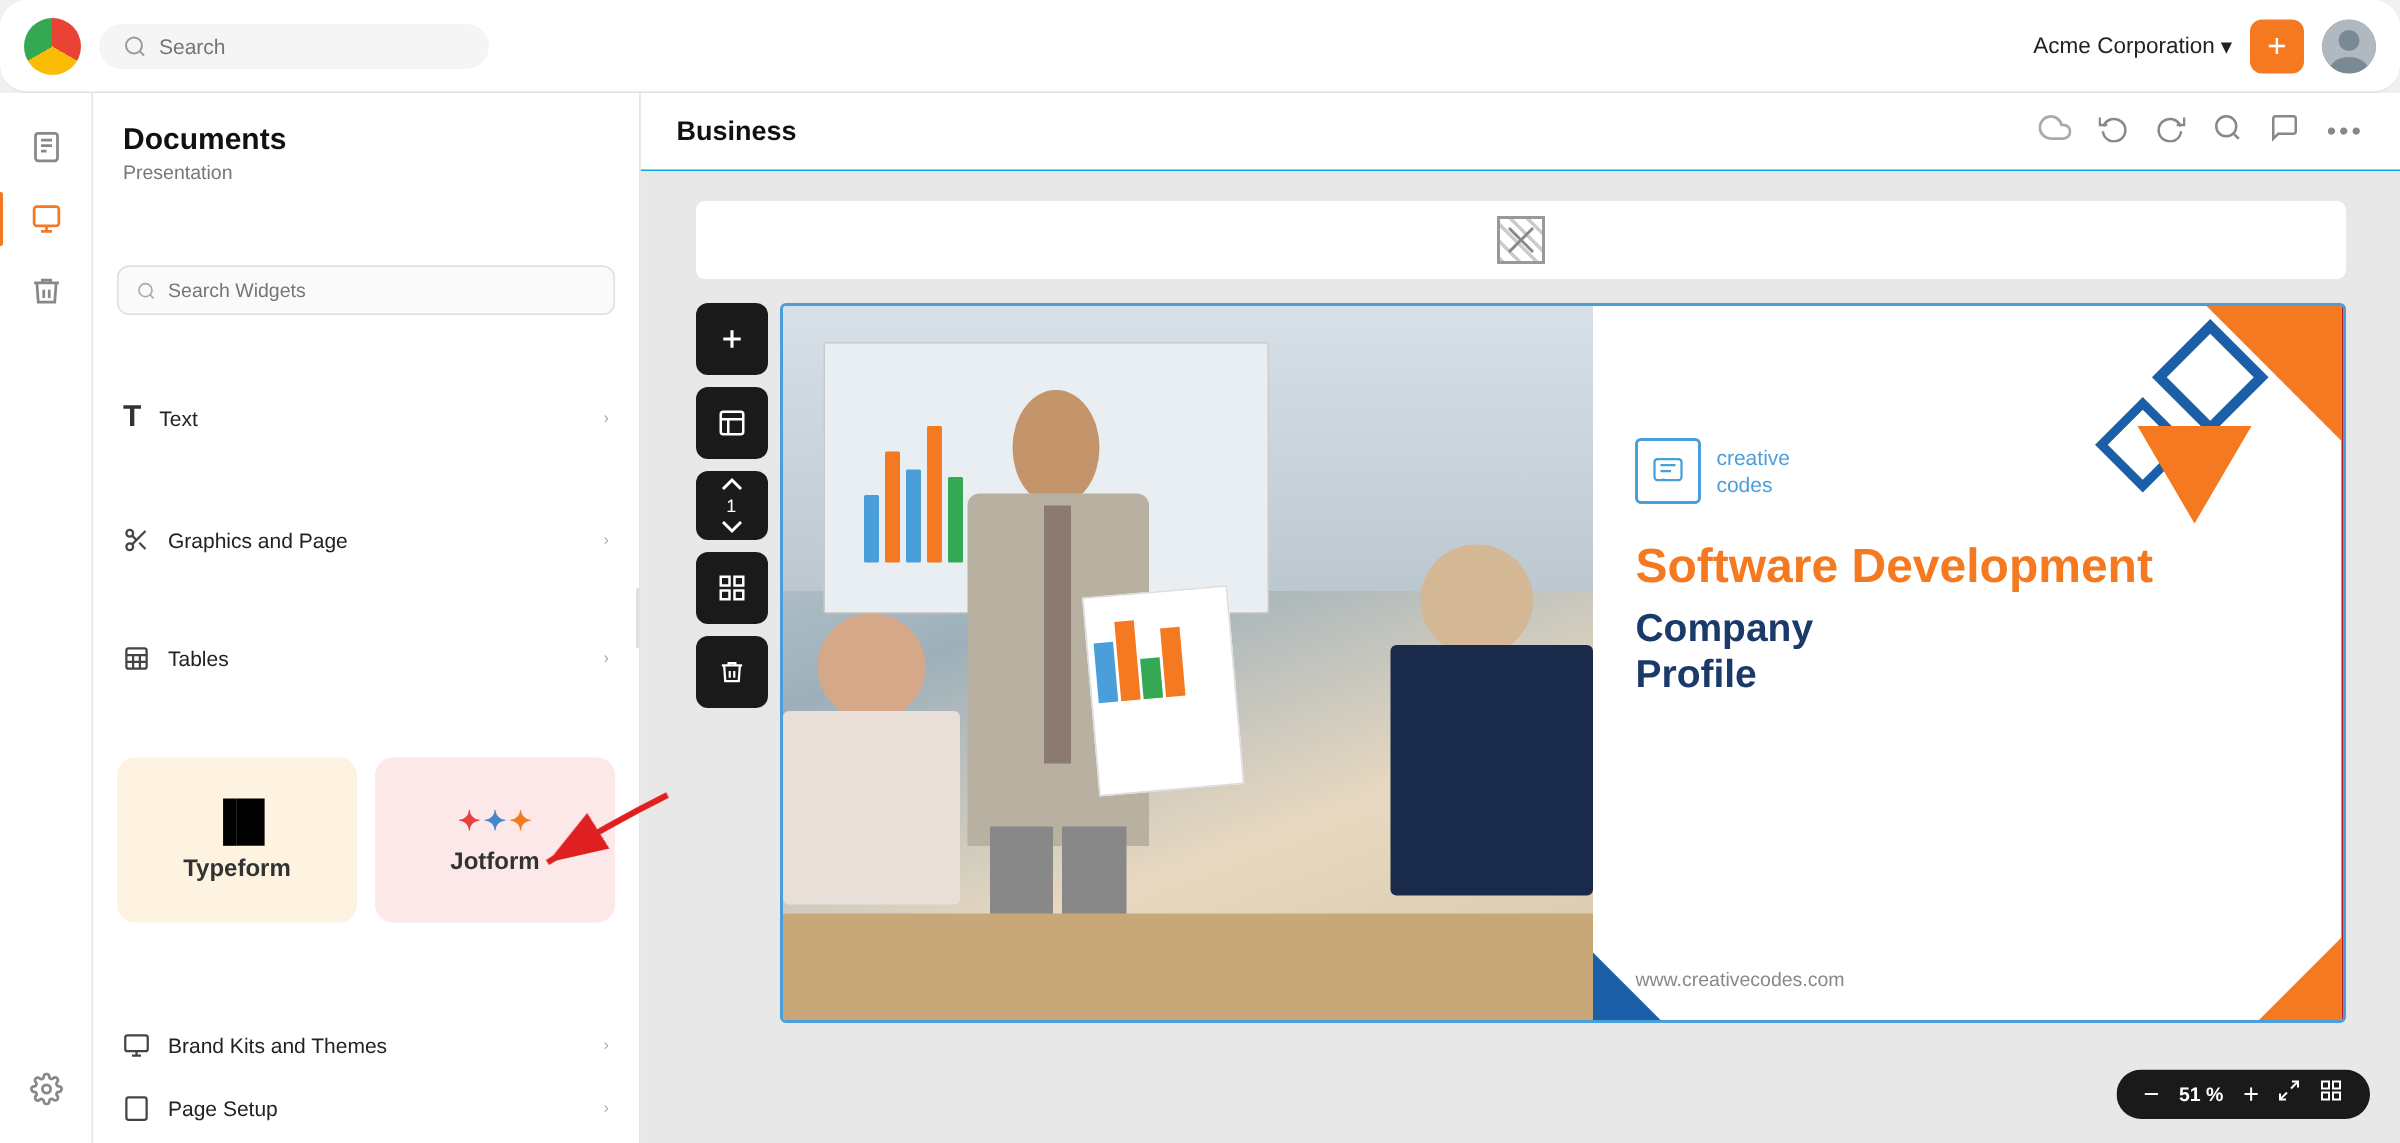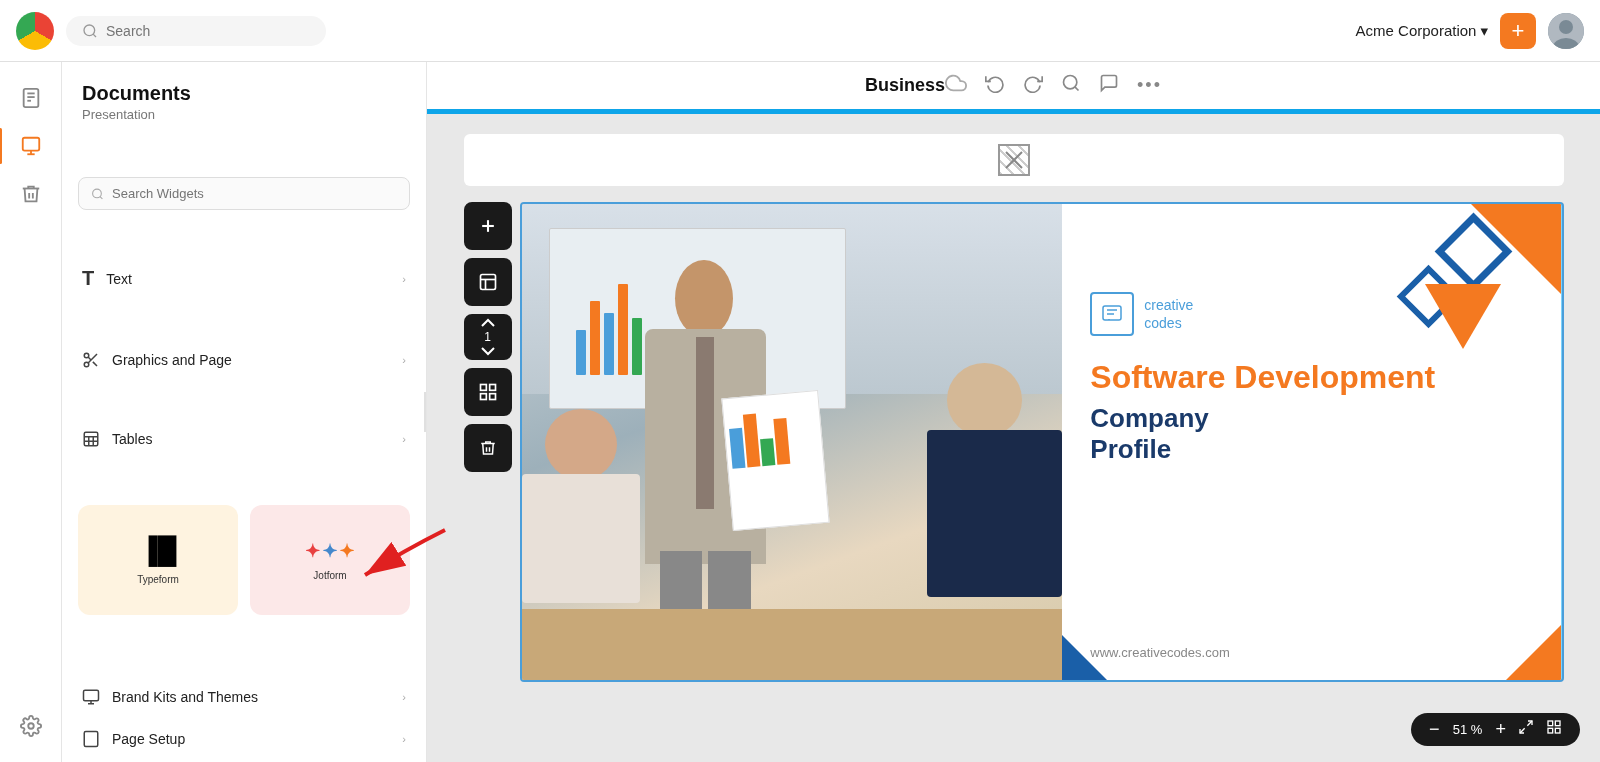--- a/index.html
+++ b/index.html
@@ -8,20 +8,21 @@
     
     .topbar {
       height: 62px;
       background: #fff;
       display: flex;
       align-items: center;
       padding: 0 16px;
       border-bottom: 1px solid #e0e0e0;
       justify-content: space-between;
       flex-shrink: 0;
+      border-radius: 18px;
     }
     .topbar-left { display: flex; align-items: center; gap: 12px; }
     .logo-icon {
       width: 38px; height: 38px;
       border-radius: 50%;
       background: conic-gradient(#ea4335 0 120deg, #fbbc05 120deg 240deg, #34a853 240deg 360deg);
       flex-shrink: 0;
     }
     .search-box {
       display: flex; align-items: center; gap: 8px;
@@ -102,35 +103,35 @@
     
     .forms-expanded { padding: 8px 16px 16px; }
     .form-cards { display: flex; gap: 12px; }
     .form-card {
       flex: 1; border-radius: 12px; padding: 16px;
       display: flex; flex-direction: column; align-items: center; gap: 8px;
       cursor: pointer; min-height: 110px; justify-content: center;
     }
     .form-card.typeform { background: #fef3e0; }
     .form-card.jotform { background: #fce8e8; }
-    .form-card-label { font-size: 10px; font-weight: 400; color: #333; }
+    .form-card-label { font-size: 16px; font-weight: 700; color: #333; }
 
     
     .widget-bottom { margin-top: 8px; }
 
     
     .content-area {
       flex: 1; display: flex; flex-direction: column; overflow: hidden; background: #e8e8e8;
     }
 
     
     .content-header {
       background: #fff; height: 52px; display: flex; align-items: center;
-      padding: 0 24px; border-bottom: 5px solid #0ea5e9;
-      justify-content: center; flex-shrink: 0;
+      padding: 0 24px; border-bottom: 1px solid #0ea5e9;
+      justify-content: space-between; flex-shrink: 0;
     }
     .content-title { font-size: 18px; font-weight: 700; color: #111; }
     .content-tools { display: flex; align-items: center; gap: 18px; color: #888; font-size: 20px; }
     .content-tools span { cursor: pointer; }
 
     
     .slide-area {
       flex: 1; overflow: hidden; display: flex; flex-direction: column;
       align-items: center; padding: 20px 20px 0; position: relative;
     }
@@ -162,21 +163,21 @@
       display: flex; align-items: center; justify-content: center;
       color: #fff; font-size: 18px; cursor: pointer;
     }
     .slide-tool-btn.page-nav {
       height: auto; padding: 6px 0; flex-direction: column; gap: 2px;
     }
     .page-num { font-size: 12px; color: #fff; }
 
     
     .slide {
-      flex: 1; background: #7dd3fc; border: 2px solid #4a9eda;
+      flex: 1; background: #b91c1c; border: 2px solid #4a9eda;
       border-radius: 4px; overflow: hidden; position: relative;
       min-height: 480px;
     }
 
     
     .slide-inner {
       width: 100%; height: 100%; position: relative; display: flex;
     }
 
     
@@ -206,21 +207,21 @@
     .slide-url { font-size: 13px; color: #888; margin-top: auto; }
 
     
     .zoom-bar {
       position: fixed; bottom: 16px; right: 20px;
       background: #1a1a1a; border-radius: 24px;
       display: flex; align-items: center; gap: 4px; padding: 6px 14px;
       color: #fff; font-size: 13px;
     }
     .zoom-btn { background: none; border: none; color: #fff; font-size: 18px; cursor: pointer; padding: 0 4px; }
-    .zoom-pct { font-size: 13px; min-width: 40px; text-align: center; }
+    .zoom-pct { font-size: 13px; min-width: 40px; text-align: center; font-weight: bold; }
 
     
     .collapse-arrow {
       position: absolute; right: -14px; top: 50%;
       transform: translateY(-50%);
       width: 16px; height: 40px; background: #e0e0e0;
       border-radius: 0 6px 6px 0;
       display: flex; align-items: center; justify-content: center;
       cursor: pointer; color: #999; font-size: 10px; z-index: 10;
     }

